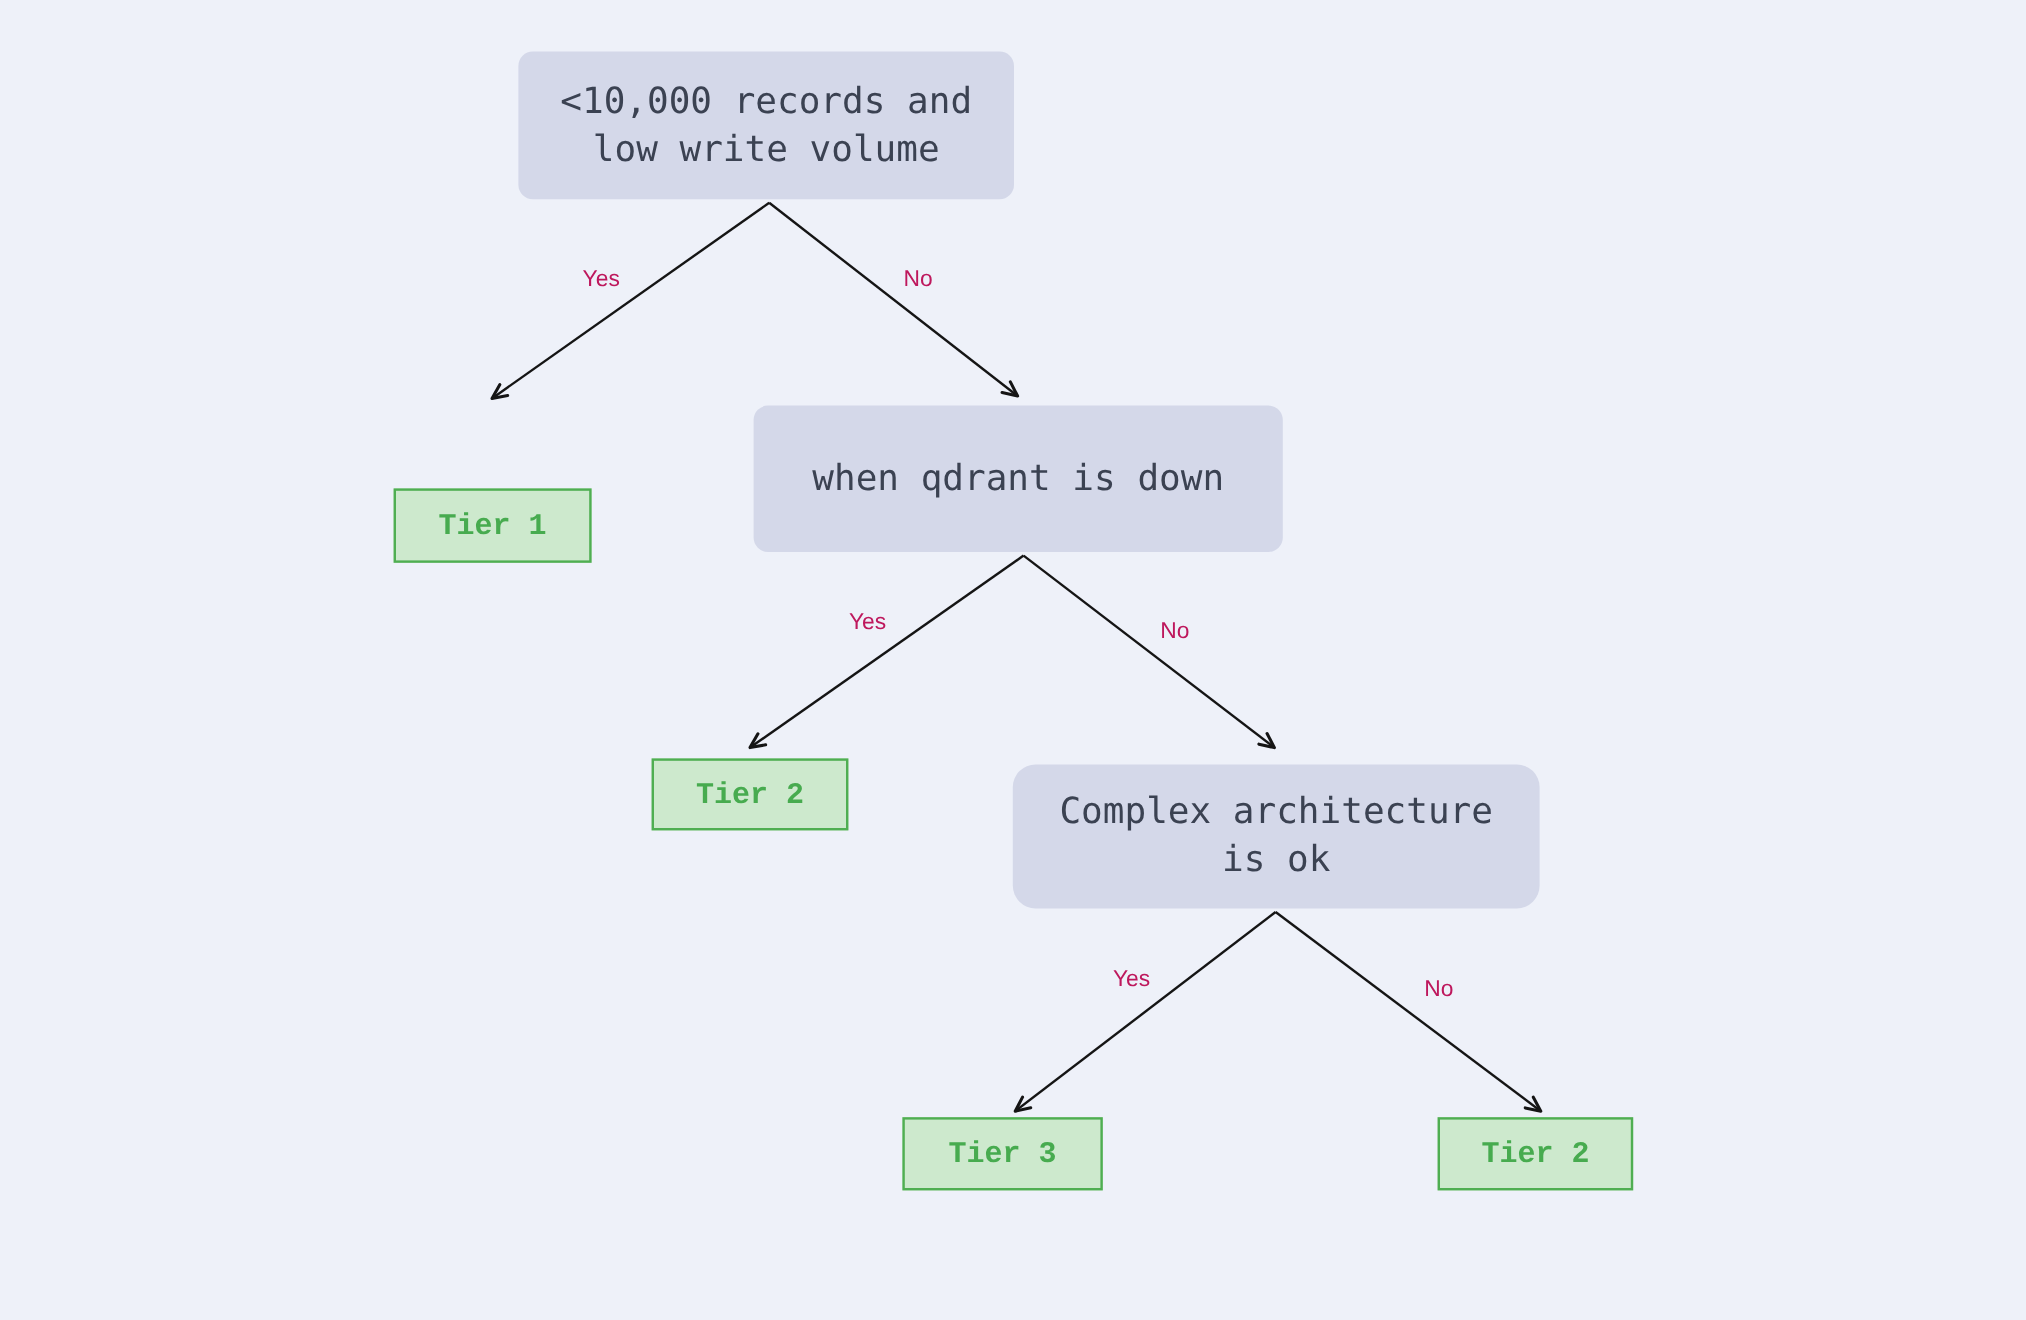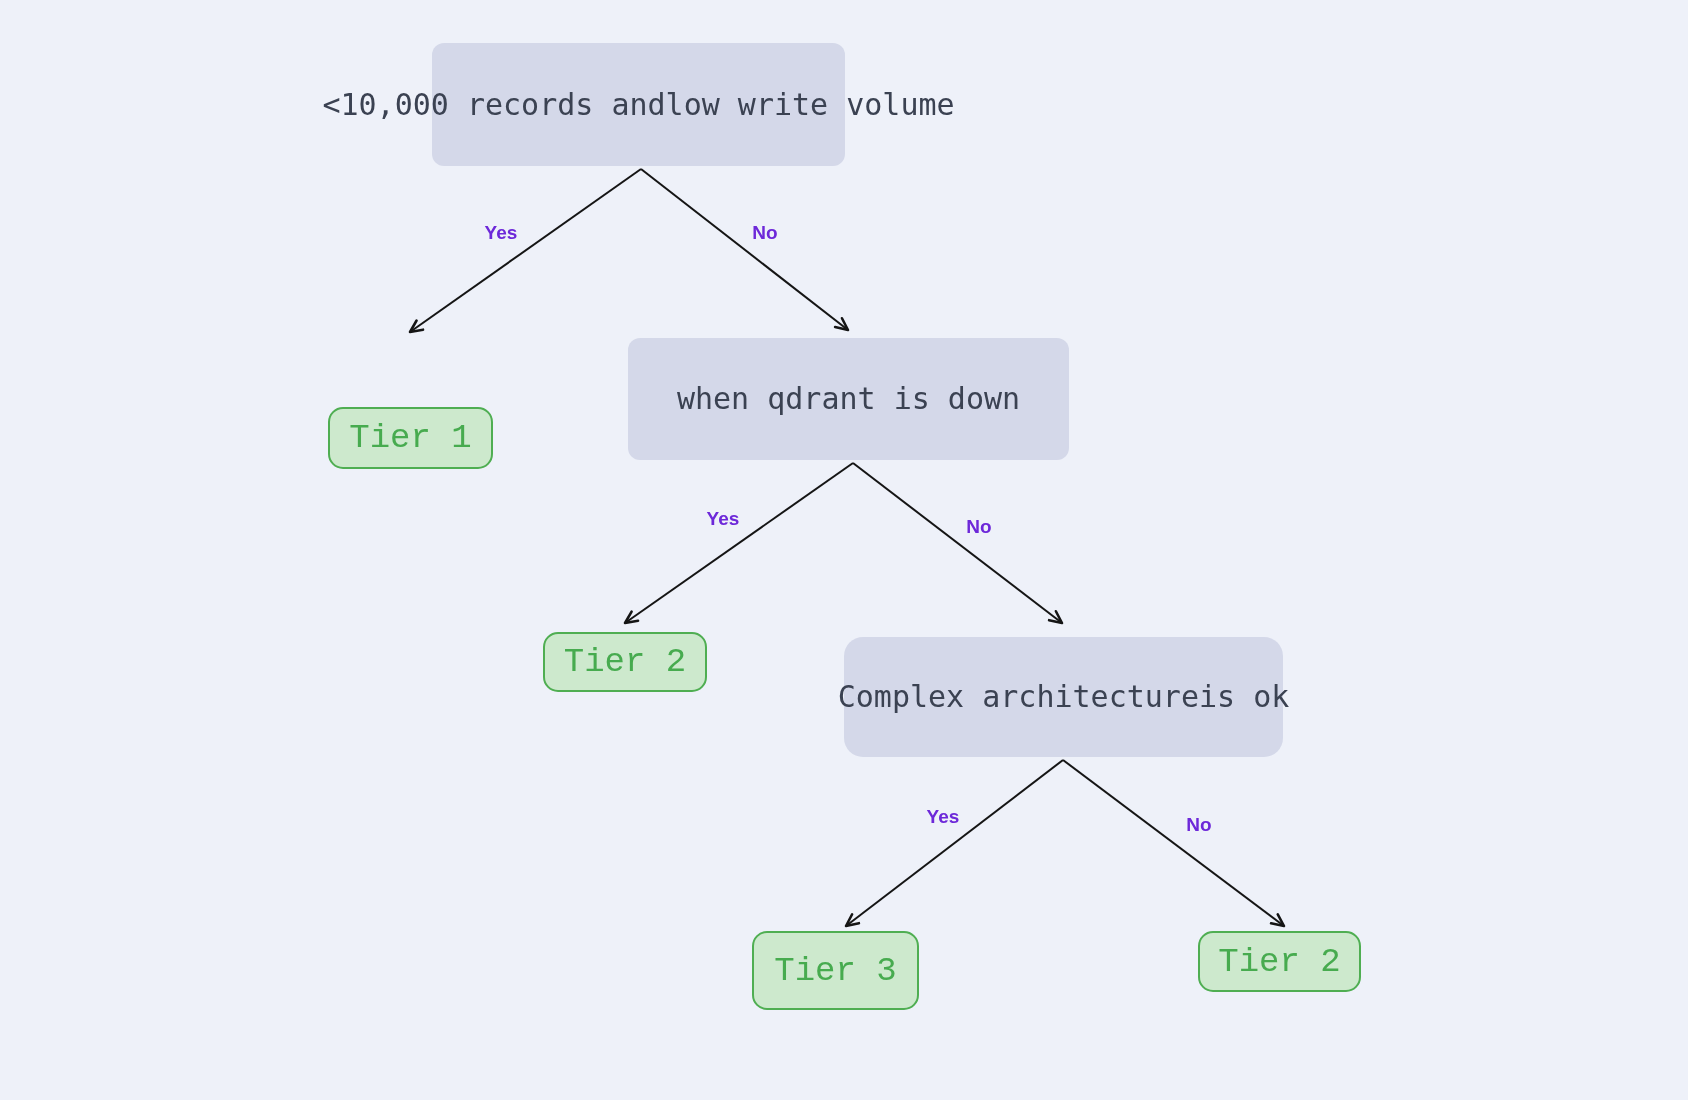--- a/index.html
+++ b/index.html
@@ -20,58 +20,59 @@
     width: 1688px; height: 1100px;
     pointer-events: none;
   }
 
   .decision {
     position: absolute;
     background: #d4d8e9;
     border-radius: 12px;
     color: #3b4252;
     display: flex;
-    flex-direction: row;
+    flex-direction: column;
     align-items: center;
     justify-content: center;
     font-size: 30px;
     line-height: 40px;
     text-align: center;
     white-space: nowrap;
   }
   #node-root    { left: 432px; top: 43px;  width: 413px; height: 123px; }
   #node-writes  { left: 628px; top: 338px; width: 441px; height: 122px; }
   #node-complex { left: 844px; top: 637px; width: 439px; height: 120px; border-radius: 19px; }
 
   .tier {
     position: absolute;
     background: #cde9cd;
     border: 2.5px solid #4fae52;
-    border-radius: 15px;
+    border-radius: 0;
     color: #47ab4f;
     font-family: "Liberation Mono", monospace;
-    font-size: 34px;
+    font-size: 25px;
     display: flex;
     align-items: center;
     justify-content: center;
     box-sizing: border-box;
     white-space: nowrap;
+    font-weight: bold;
   }
   #node-tier1  { left: 328px;  top: 407px; width: 165px; height: 62px; }
   #node-tier2  { left: 543px;  top: 632px; width: 164px; height: 60px; }
-  #node-tier3  { left: 752px;  top: 931px; width: 167px; height: 79px; }
+  #node-tier3  { left: 752px;  top: 931px; width: 167px; height: 61px; }
   #node-tier2b { left: 1198px; top: 931px; width: 163px; height: 61px; }
 
   .edge-label {
     position: absolute;
     transform: translate(-50%, -50%);
     font-family: "Liberation Sans", sans-serif;
-    font-weight: bold;
+    font-weight: normal;
     font-size: 19px;
-    color: #6d28d9;
+    color: #be185d;
     white-space: nowrap;
   }
   #elabel-0 { left: 501px;  top: 233px; }
   #elabel-1 { left: 765px;  top: 233px; }
   #elabel-2 { left: 723px;  top: 519px; }
   #elabel-3 { left: 979px;  top: 527px; }
   #elabel-4 { left: 943px;  top: 817px; }
   #elabel-5 { left: 1199px; top: 825px; }
 </style>
 </head>

